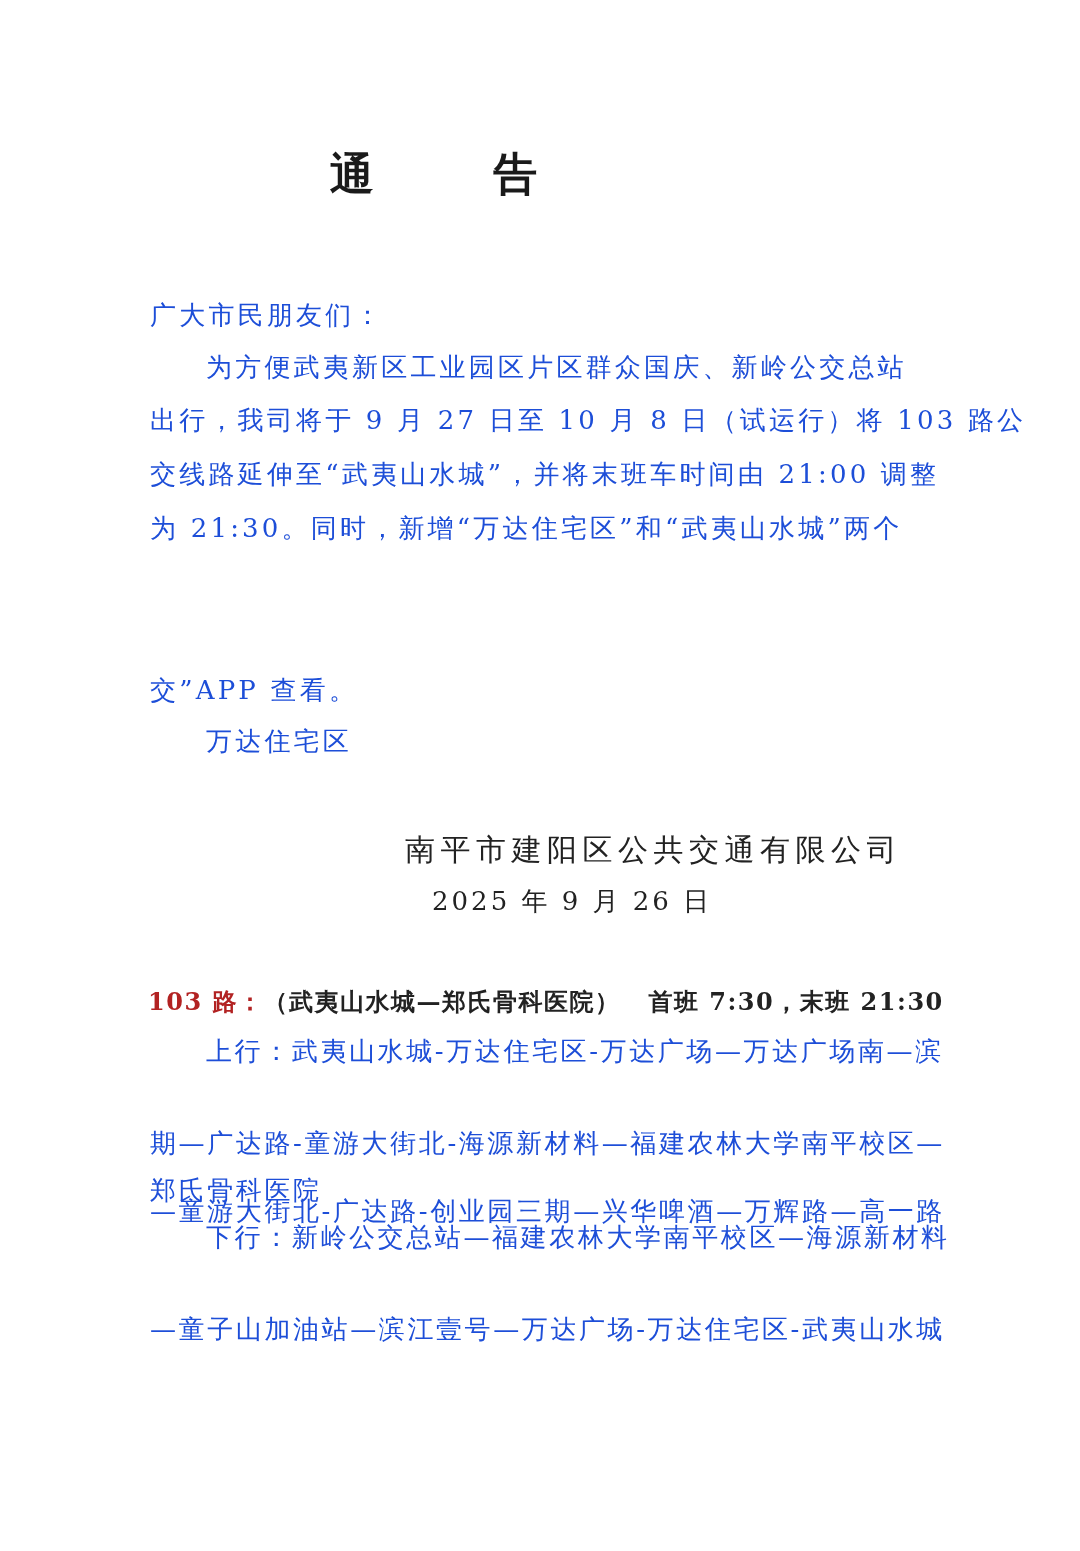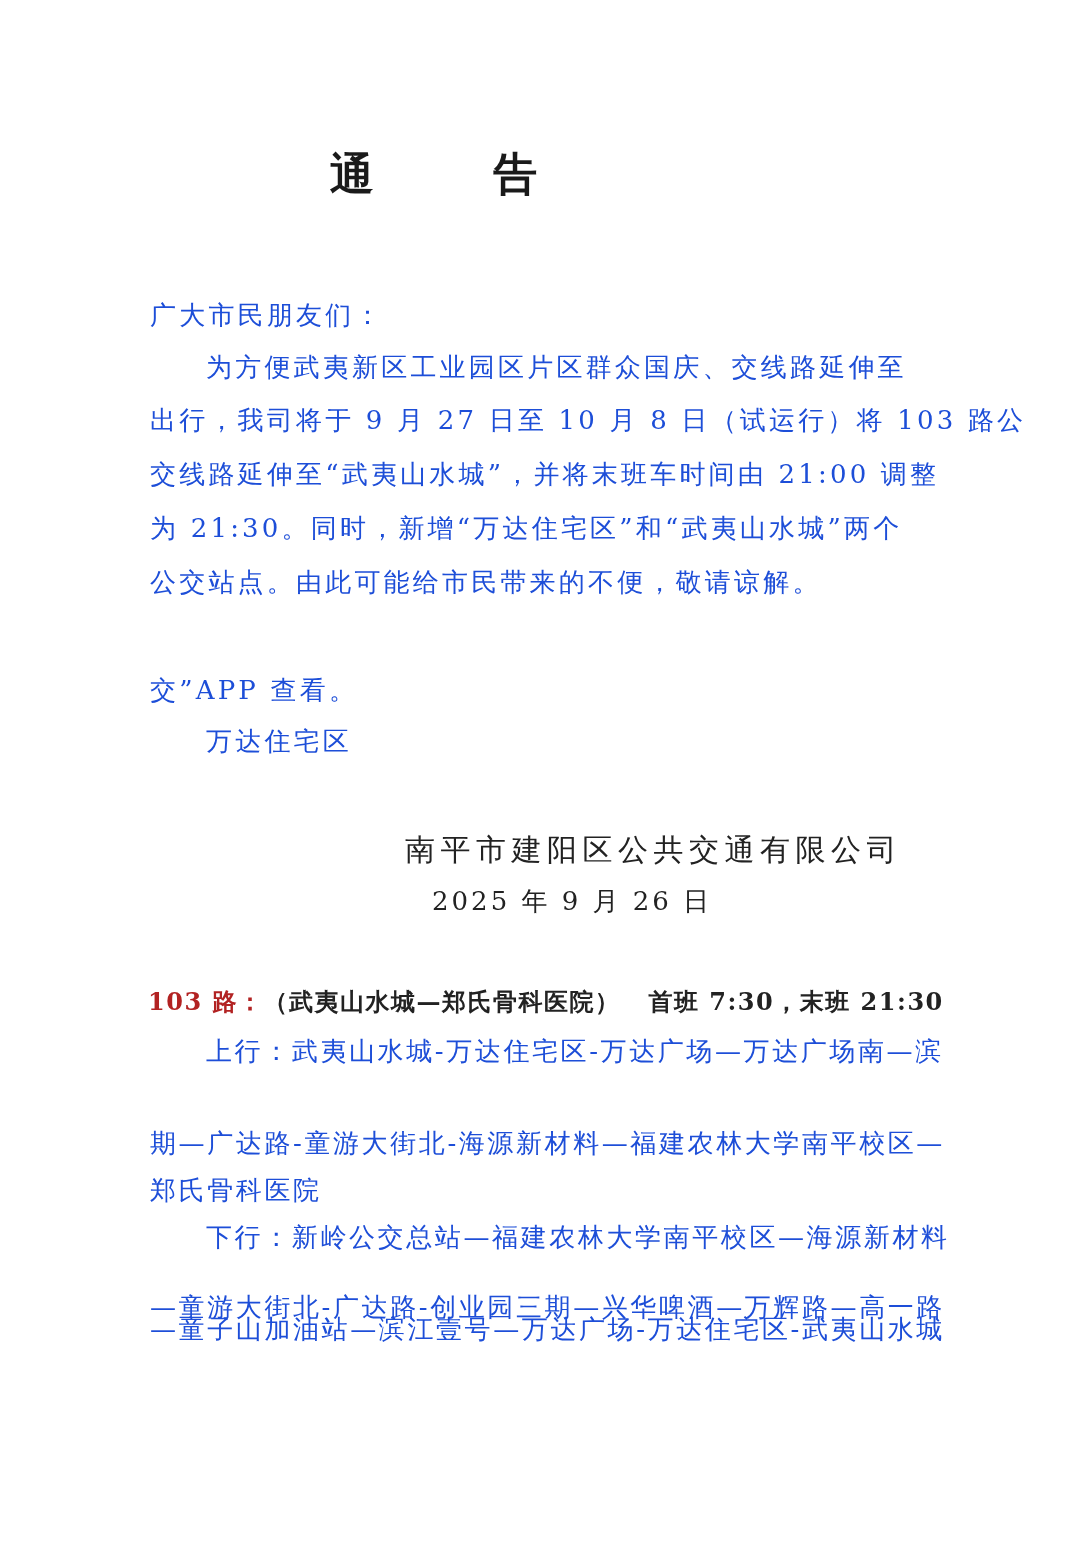--- a/index.html
+++ b/index.html
@@ -27,37 +27,36 @@
   .route-head .sched { font-weight: bold; color: #222; margin-left: 28px; }
 </style>
 </head>
 <body>
 
 <div class="page">
   <div class="title">通 告</div>
 
   <div class="line salutation">广大市民朋友们：</div>
 
-  <div class="line indent" style="top:352px">为方便武夷新区工业园区片区群众国庆、交线路延伸至</div>
+  <div class="line indent" style="top:352px">为方便武夷新区工业园区片区群众国庆、新岭公交总站</div>
   <div class="line" style="top:405px">出行，我司将于 9 月 27 日至 10 月 8 日（试运行）将 103 路公</div>
   <div class="line" style="top:459px">交线路延伸至“武夷山水城”，并将末班车时间由 21:00 调整</div>
   <div class="line" style="top:513px">为 21:30。同时，新增“万达住宅区”和“武夷山水城”两个</div>
-  <div class="line" style="top:567px">公交站点。由此可能给市民带来的不便，敬请谅解。</div>
 
   <div class="line" style="top:675px">交”APP 查看。</div>
 
   <div class="line indent" style="top:726px">万达住宅区</div>
 
   <div class="sign-company">南平市建阳区公共交通有限公司</div>
   <div class="sign-date">2025 年 9 月 26 日</div>
 
   <div class="route-head">
     <span class="num">103 路：</span><span class="main">（武夷山水城—郑氏骨科医院）</span><span class="sched">首班 7:30，末班 21:30</span>
   </div>
 
   <div class="line indent" style="top:1036px; letter-spacing:2.6px">上行：武夷山水城-万达住宅区-万达广场—万达广场南—滨</div>
   <div class="line" style="top:1128px; letter-spacing:2.6px">期—广达路-童游大街北-海源新材料—福建农林大学南平校区—</div>
   <div class="line" style="top:1175px; letter-spacing:2.6px">郑氏骨科医院</div>
 
   <div class="line indent" style="top:1222px; letter-spacing:2.6px">下行：新岭公交总站—福建农林大学南平校区—海源新材料</div>
-  <div class="line" style="top:1292px; letter-spacing:2.6px">—童游大街北-广达路-创业园三期—兴华啤酒—万辉路—高一路</div>
+  <div class="line" style="top:1196px; letter-spacing:2.6px">—童游大街北-广达路-创业园三期—兴华啤酒—万辉路—高一路</div>
   <div class="line" style="top:1314px; letter-spacing:2.6px">—童子山加油站—滨江壹号—万达广场-万达住宅区-武夷山水城</div>
 </div>
 
 </body></html>

